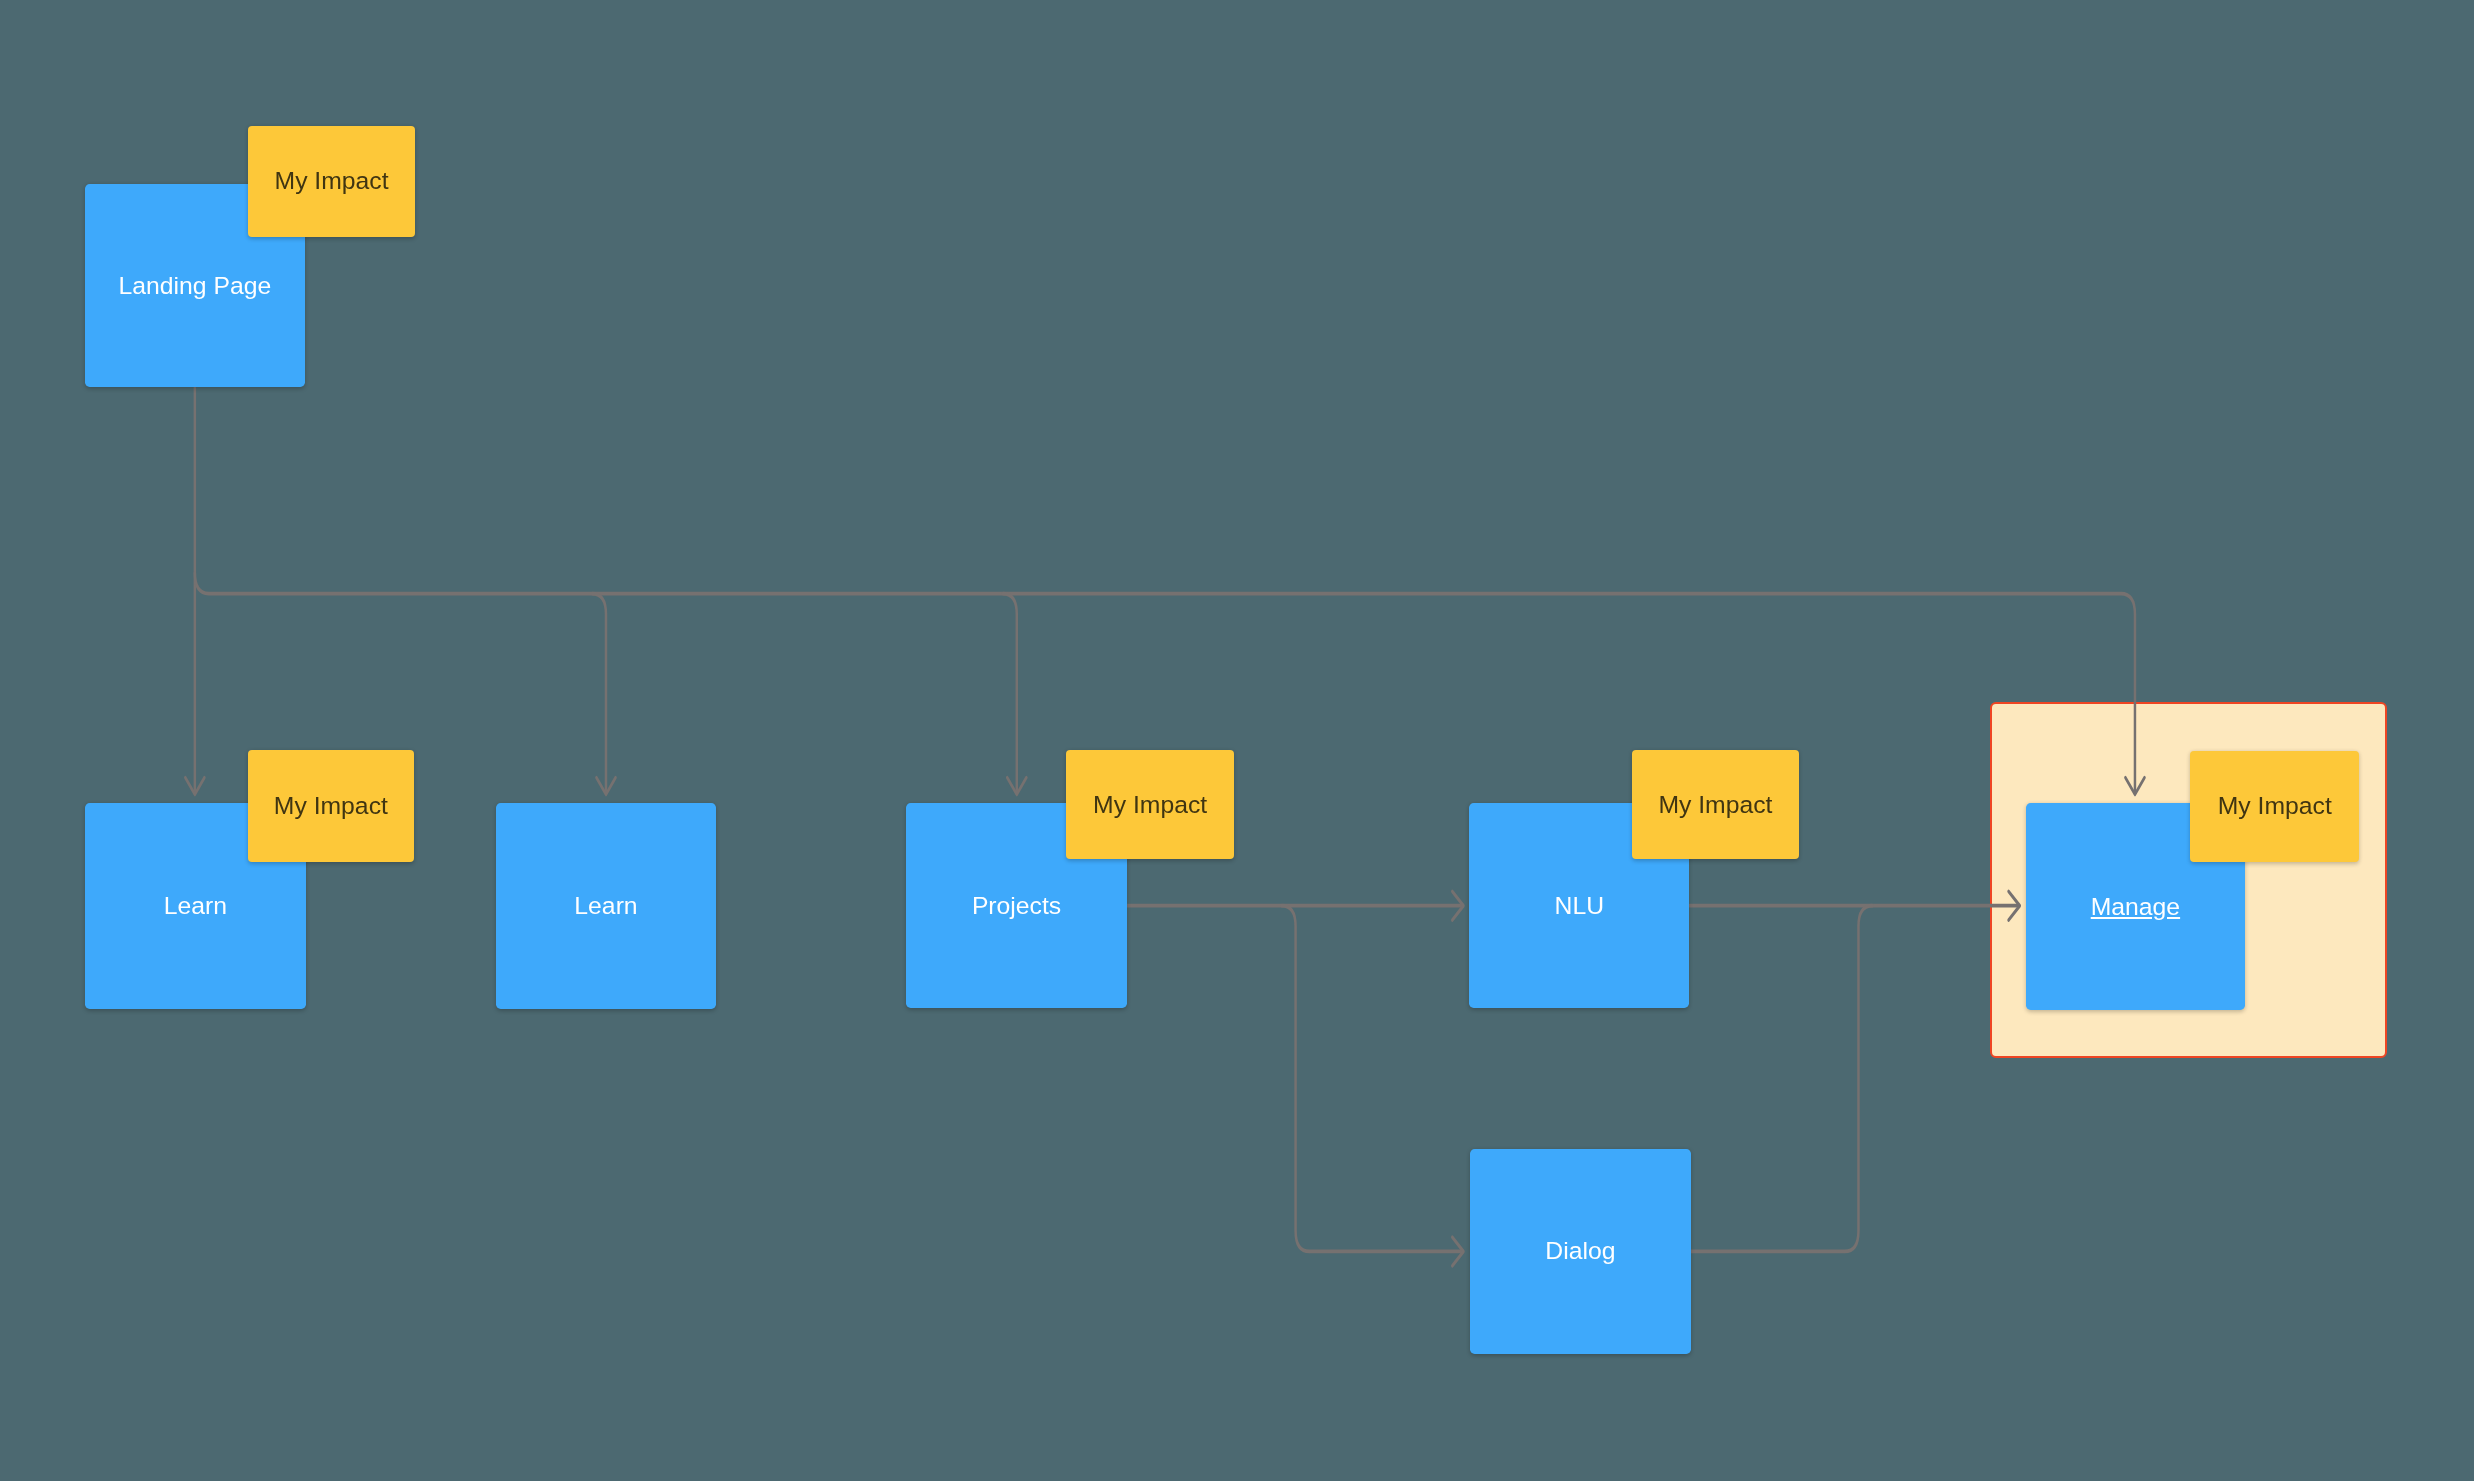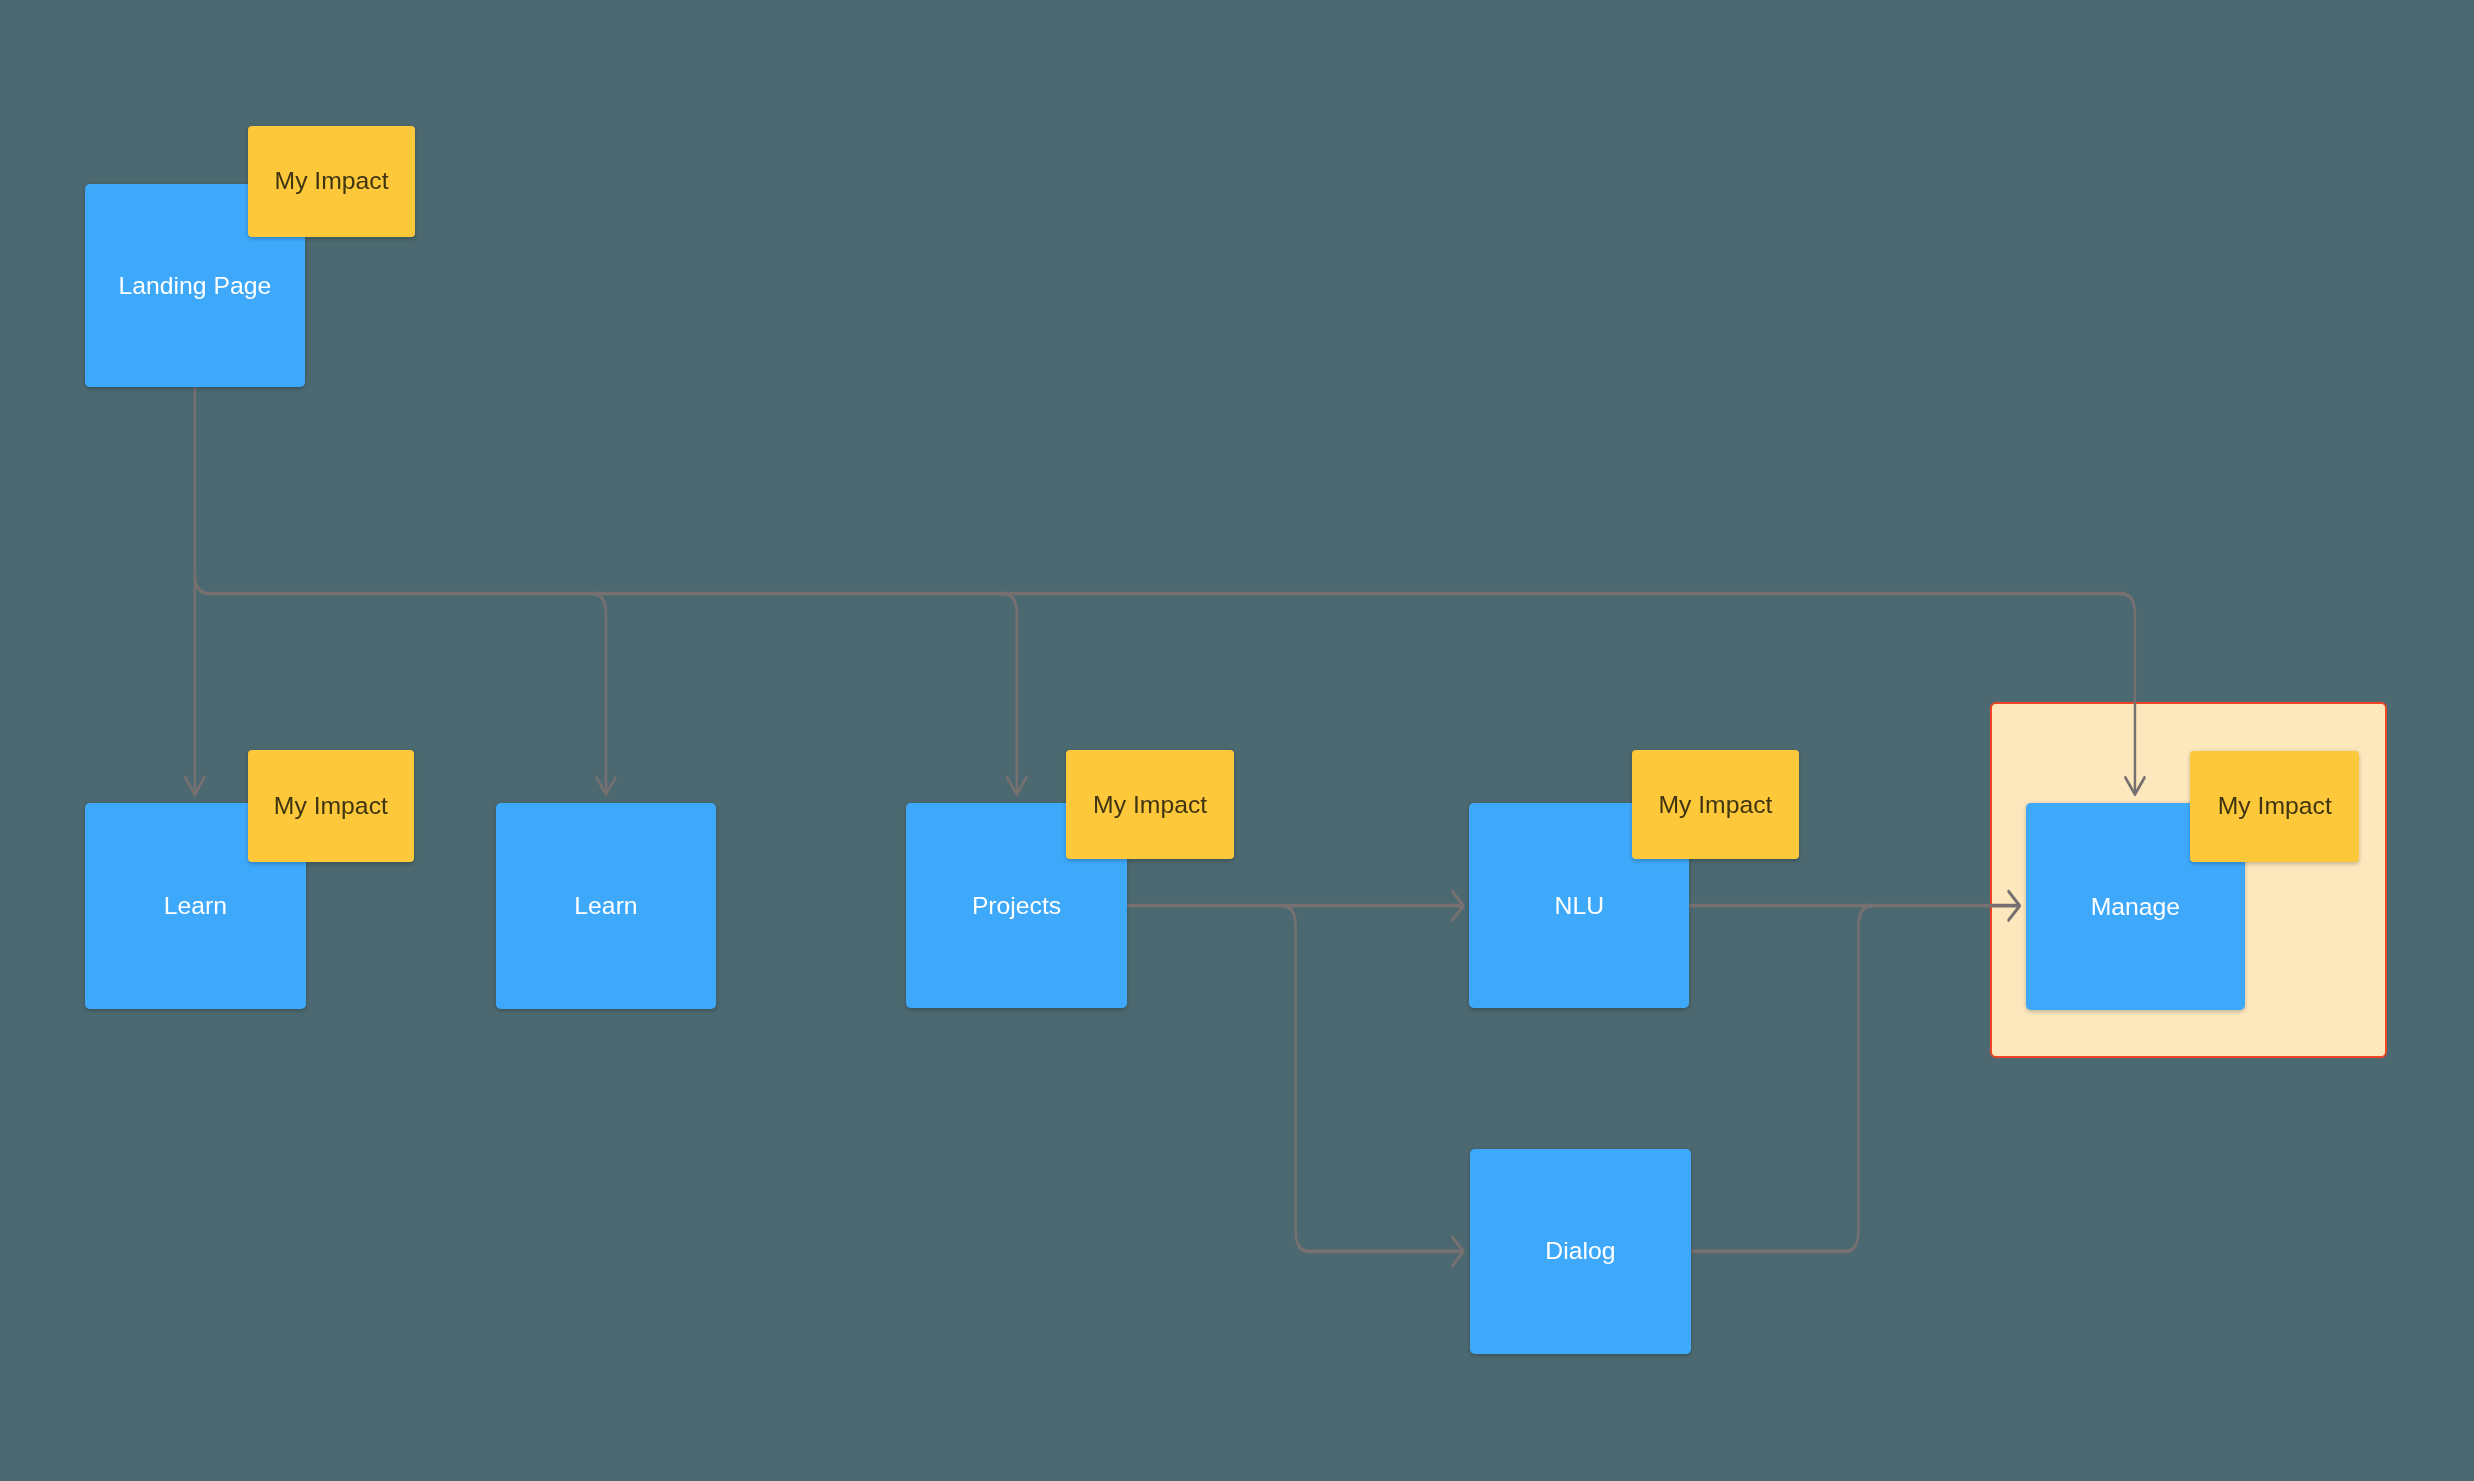--- a/index.html
+++ b/index.html
@@ -62,21 +62,21 @@
     font-size: 1vw;
     z-index: 3;
     box-shadow: 0 0.07vw 0.18vw rgba(0,0,0,0.22);
   }
   .n-landing  { left: 3.42%;  top: 12.43%; width: 8.91%; height: 13.73%; }
   .n-home     { left: 3.43%;  top: 54.24%; width: 8.94%; height: 13.86%; }
   .n-learn    { left: 20.04%; top: 54.24%; width: 8.91%; height: 13.86%; }
   .n-projects { left: 36.64%; top: 54.24%; width: 8.90%; height: 13.83%; }
   .n-nlu      { left: 59.39%; top: 54.24%; width: 8.89%; height: 13.83%; }
   .n-dialog   { left: 59.41%; top: 77.56%; width: 8.94%; height: 13.86%; text-align: right; }
-  .n-manage   { left: 81.88%; top: 54.24%; width: 8.87%; height: 13.96%; }
+  .n-manage   { left: 81.88%; top: 54.24%; width: 8.87%; height: 13.96%; text-decoration: underline; }
 
   
   .badge {
     position: absolute;
     background: var(--badge_fill, #FDC839);
     color: var(--badge_text, #403512);
     border-radius: 0.16vw;
     display: flex;
     align-items: center;
     justify-content: center;

